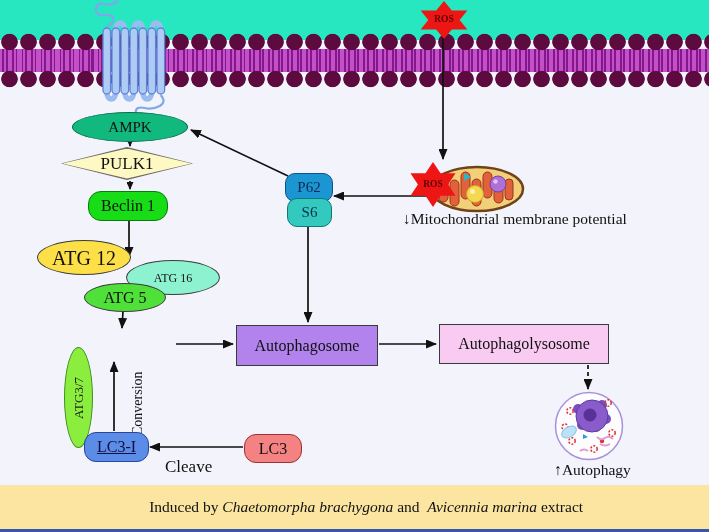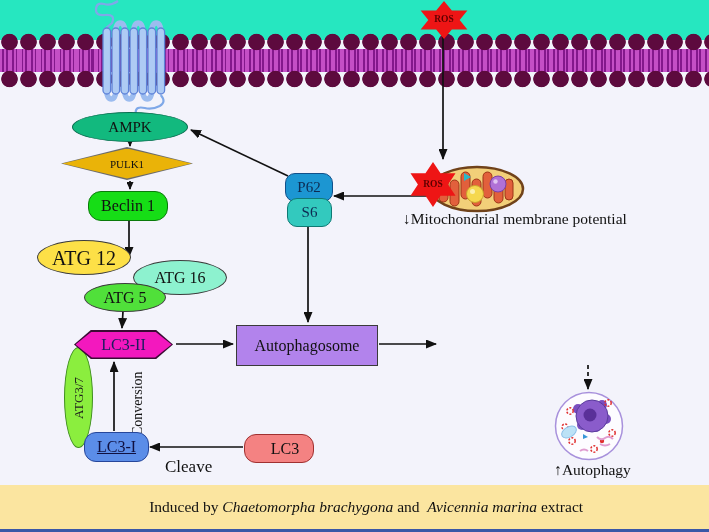--- a/index.html
+++ b/index.html
@@ -138,71 +138,68 @@
   <div class="node star6" style="left:407px;top:162px;width:52px;height:45px;background:#EE1515;">
     <span style="font-size:9.5px;color:#5C0000;font-weight:bold;">ROS</span>
   </div>
 
   <div class="node ellipse" style="left:72px;top:112px;width:114px;height:28px;background:#12B97E;border:1.5px solid #0B6E50;font-size:15px;">
     <span>AMPK</span>
   </div>
 
   <div class="clipwrap" style="left:61px;top:147px;width:132px;height:33px;">
     <div class="outer diamond" style="background:#6b6b6b;"></div>
-    <div class="inner diamond" style="background:#eab308;font-size:11px;">
+    <div class="inner diamond" style="background:#fef9c3;font-size:17px;">
       <span>PULK1</span>
     </div>
   </div>
 
   <div class="node" style="left:88px;top:191px;width:78px;height:28px;background:#16DD16;border:1.5px solid #0A7A0A;border-radius:13px;font-size:16px;">
     <span>Beclin 1</span>
   </div>
 
   <div class="node ellipse" style="left:37px;top:240px;width:92px;height:33px;background:#fde047;border:1.4px solid #3c3c3c;font-size:20px;">
     <span>ATG 12</span>
   </div>
-  <div class="node ellipse" style="left:133px;top:260px;width:92px;height:33px;background:#8DF2CF;border:1.4px solid #3c3c3c;font-size:16px;">
+  <div class="node ellipse" style="left:126px;top:260px;width:92px;height:33px;background:#8DF2CF;border:1.4px solid #3c3c3c;font-size:12px;">
     <span>ATG 16</span>
   </div>
   <div class="node ellipse" style="left:84px;top:283px;width:80px;height:27px;background:#50E03A;border:1.4px solid #3c3c3c;font-size:16px;">
     <span>ATG 5</span>
   </div>
 
   <div class="node ellipse" style="left:64px;top:347px;width:27px;height:99px;background:#8BEE3E;border:1.5px solid #3F8F1F;">
     <span class="vtext" style="font-size:13px;color:#1d1d1d;">ATG3/7</span>
   </div>
 
-  <div class="clipwrap" style="left:74px;top:330px;width:99px;height:29px;">
-    <div class="outer hexagon" style="background:#3A0B34;"></div>
-    <div class="inner hexagon" style="background:#F318BE;font-size:16px;color:#1B1B5E;">
-      <span>LC3-II</span>
-    </div>
-  </div>
 
   <div class="lbl vtext" style="left:130px;top:360px;height:76px;font-size:14px;">Conversion</div>
 
 
   <div class="node rrect" style="left:84px;top:432px;width:63px;height:28px;background:#5B8DE8;border:1.5px solid #26469A;font-size:16px;color:#101040;text-decoration:underline;">
     <span>LC3-I</span>
   </div>
-  <div class="node rrect" style="left:244px;top:434px;width:56px;height:27px;background:#F48282;border:1.5px solid #A03030;font-size:16px;padding-left:12px;">
+  <div class="node rrect" style="left:244px;top:434px;width:56px;height:27px;background:#F48282;border:1.5px solid #A03030;font-size:16px;">
     <span>LC3</span>
   </div>
 
   <div class="lbl" style="left:165px;top:457px;font-size:17px;">Cleave</div>
 
   <div class="node" style="left:285px;top:173px;width:46px;height:27px;background:#1C96D2;border:1.5px solid #11508A;border-radius:10px;font-size:15px;color:#0D2B52;">
     <span>P62</span>
   </div>
   <div class="node" style="left:287px;top:198px;width:43px;height:27px;background:#33C9BE;border:1.5px solid #0F7A74;border-radius:10px;font-size:15px;color:#0D2B52;justify-content:center;">
     <span>S6</span>
   </div>
 
   <div class="node" style="left:236px;top:325px;width:140px;height:39px;background:#B283EC;border:1.5px solid #3a3a3a;font-size:16px;">
     <span>Autophagosome</span>
+  </div>
+  <div class="node" style="left:439px;top:324px;width:168px;height:38px;background:#F9CBF2;border:1.5px solid #3a3a3a;font-size:16px;">
+    <span>Autophagolysosome</span>
   </div>
 
   <div class="lbl" style="left:403px;top:210px;font-size:15.5px;">↓Mitochondrial membrane potential</div>
 
   <div class="lbl" style="left:545px;top:461px;width:95px;text-align:center;font-size:15.5px;">↑Autophagy</div>
 
   <div class="caption-band">
     <div style="font-size:15.5px;white-space:pre;">
       <span>Induced by </span><span style="font-style:italic;font-family:Liberation Serif, serif;">Chaetomorpha brachygona</span><span> and  </span><span style="font-style:italic;">Avicennia marina</span><span> extract</span>
     </div>

